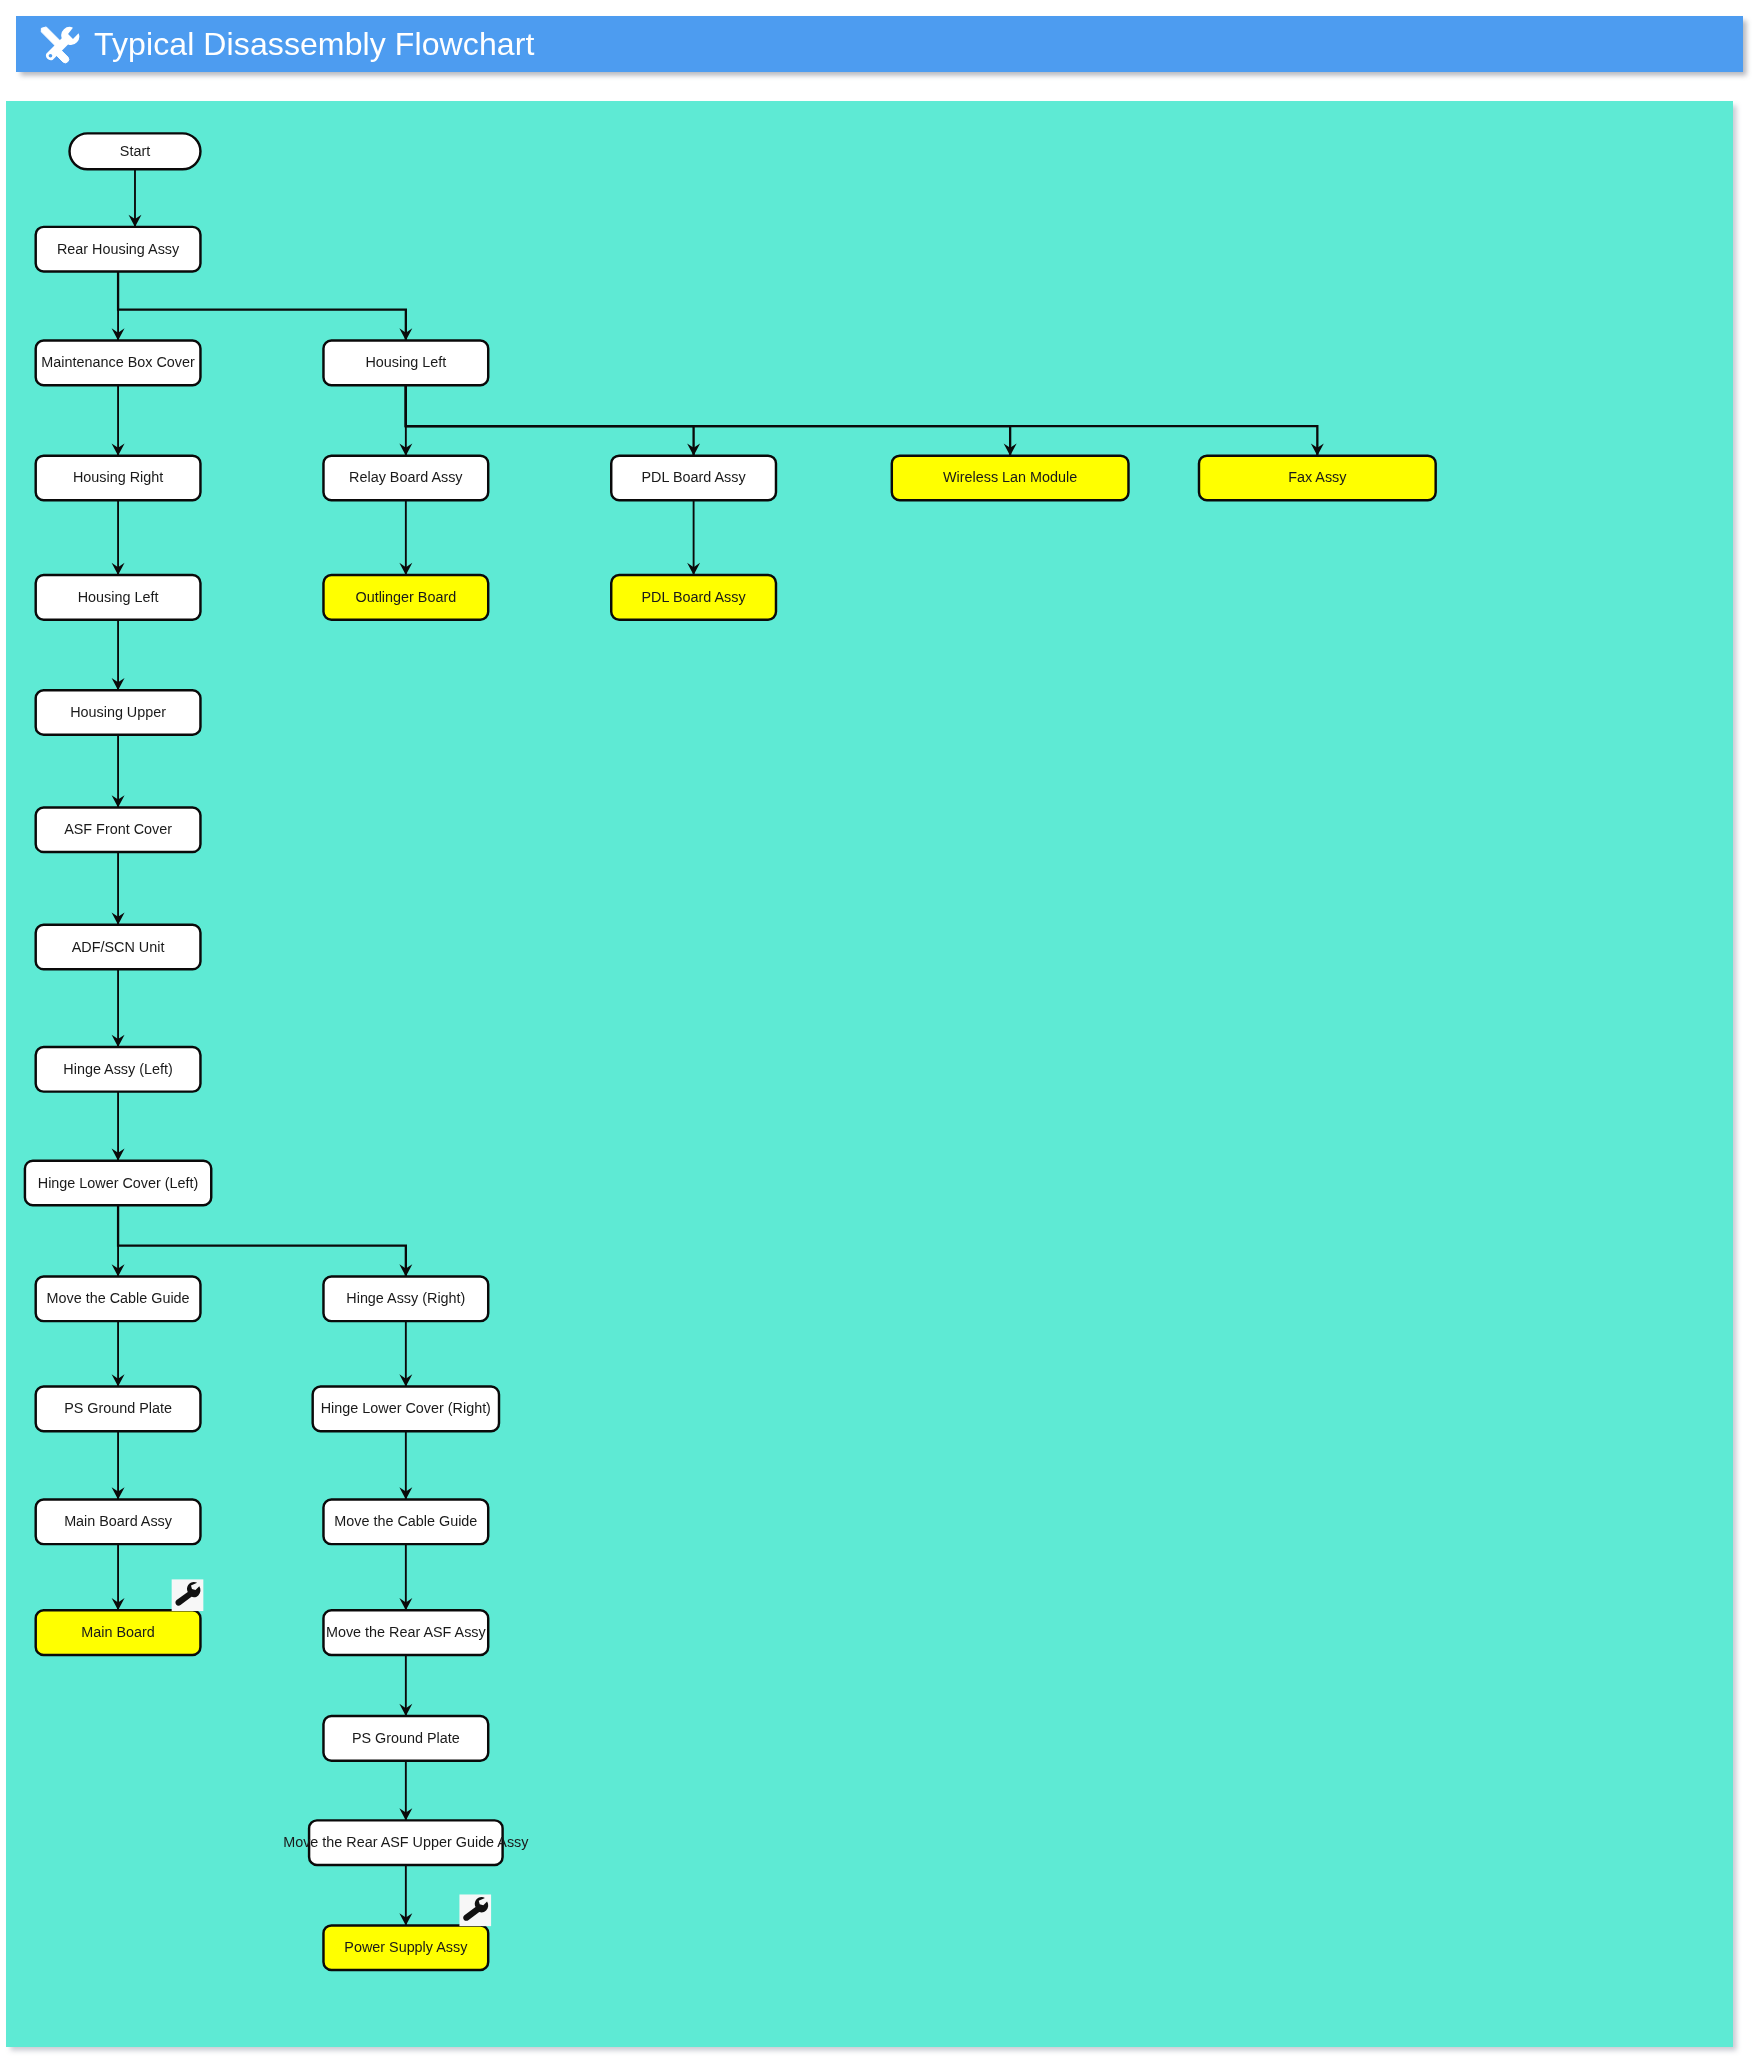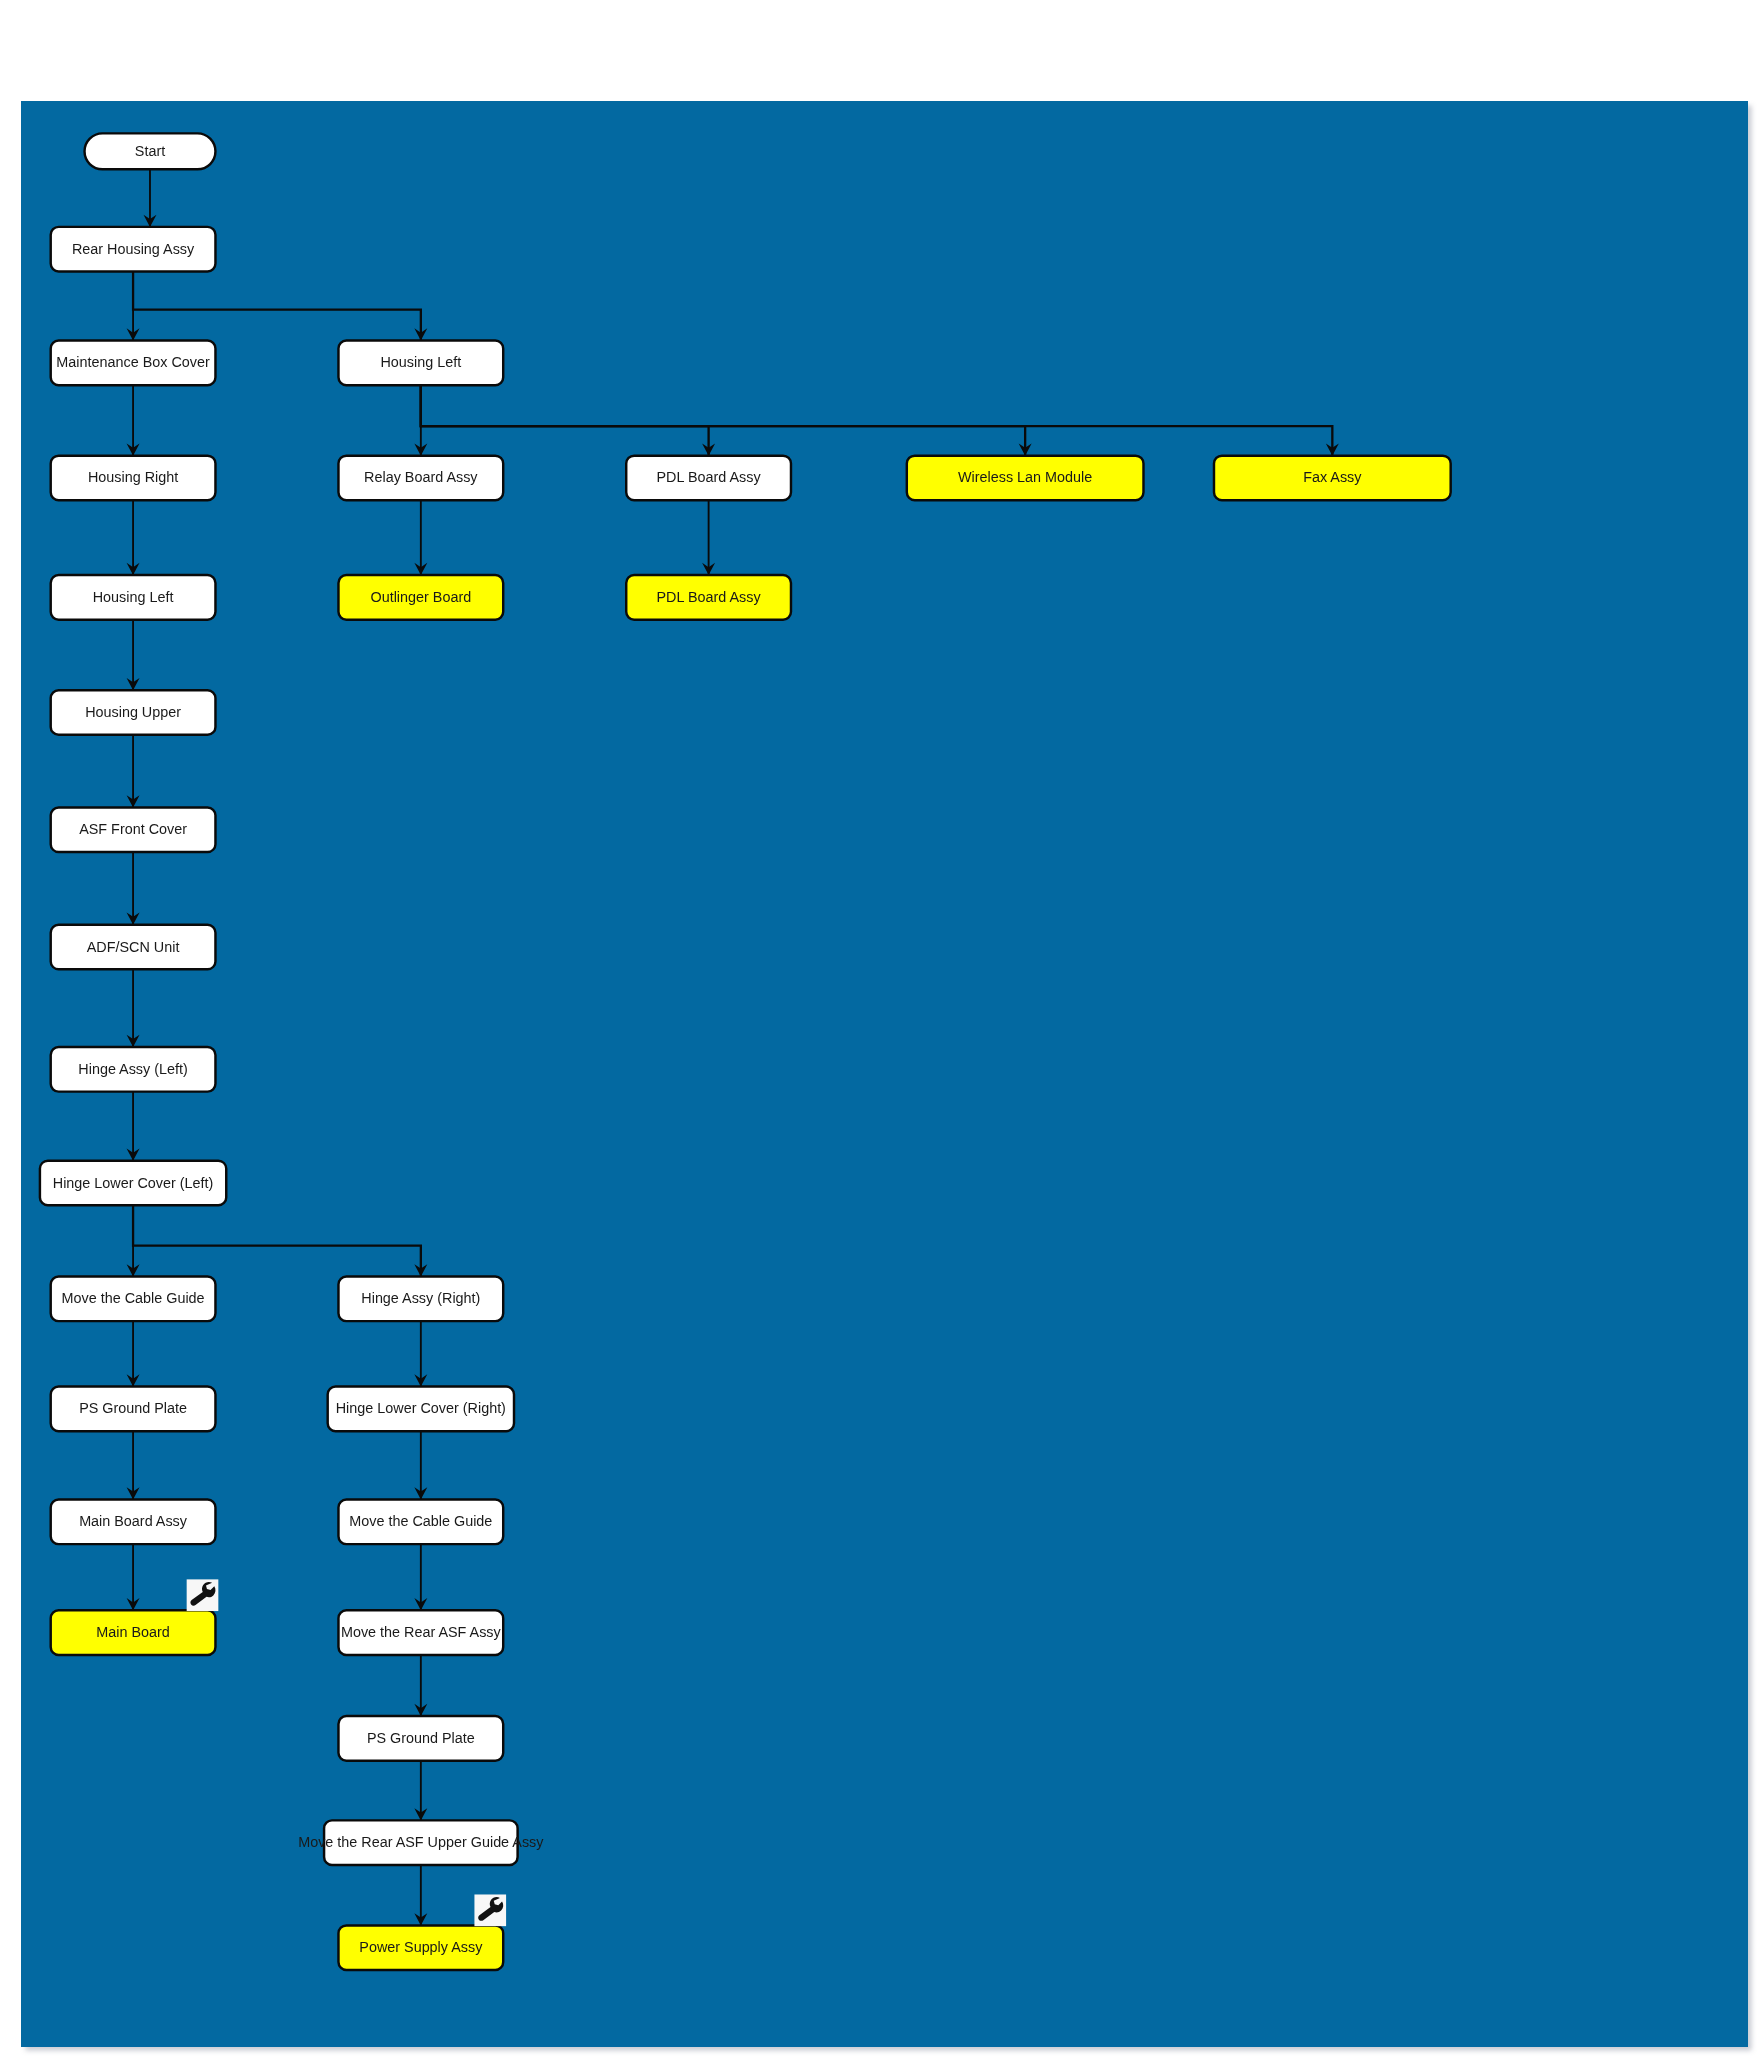--- a/index.html
+++ b/index.html
@@ -41,25 +41,25 @@
     font-size: 32px;
     font-weight: 400;
     letter-spacing: 0.1px;
     margin-left: 14.4px;
     white-space: nowrap;
     line-height: 1;
   }
   
   #canvas {
     position: absolute;
-    left: 21px;
+    left: 6px;
     top: 101px;
     width: 1727px;
     height: 1946px;
-    background: #0369a1;
+    background: #5eead4;
     box-shadow: 4.3px 4.3px 5px rgba(120, 125, 145, 0.40);
     overflow: hidden;
   }
   #flow-svg {
     position: absolute;
     left: 0;
     top: 0;
     width: 1727px;
     height: 1946px;
     display: block;
@@ -89,20 +89,35 @@
   }
   .arrow-head { fill: #0a0a0a; }
   .tool-badge { fill: #111111; }
   .tool-badge-bg { fill: #f7f7f7; }
 </style>
 </head>
 <body>
 
 <div id="page">
 
+  <div id="header-bar">
+    <svg id="header-icon" viewBox="0 0 64 64" aria-hidden="true">
+
+      <g fill="#ffffff" stroke="#ffffff" stroke-width="1.4">
+        <path d="M9 9 L16 7 L42 33 L35 40 L9 14 Z"></path>
+        <path d="M36 39 L47 50 a5 5 0 0 1 -7 7 L29 46 Z"></path>
+      </g>
+
+      <g fill="#ffffff">
+        <path d="M54 8 a12 12 0 0 0 -16 15 L16 45 a7 7 0 0 0 9 9 L47 32 a12 12 0 0 0 15 -16 l-8 8 l-7 -7 Z"></path>
+      </g>
+      <circle cx="22" cy="48" r="2.6" fill="#4d9cf0"></circle>
+    </svg>
+    <div id="header-title">Typical Disassembly Flowchart</div>
+  </div>
 
   <div id="canvas">
     <svg id="flow-svg" viewBox="0 0 2400 2705">
         <g>
           <path class="edge-line" d="M 179 95 L 179 175"></path>
           <path class="arrow-head" d="M 170 158 L 179 175 L 188 158 L 179 164 Z"></path>
           <path class="edge-line" d="M 155.5 237 L 155.5 333"></path>
           <path class="arrow-head" d="M 146.5 316 L 155.5 333 L 164.5 316 L 155.5 322 Z"></path>
           <path class="edge-bus" d="M 155.5 237 L 155.5 290 L 555.5 290 L 555.5 333"></path>
           <path class="arrow-head" d="M 546.5 316 L 555.5 333 L 564.5 316 L 555.5 322 Z"></path>

